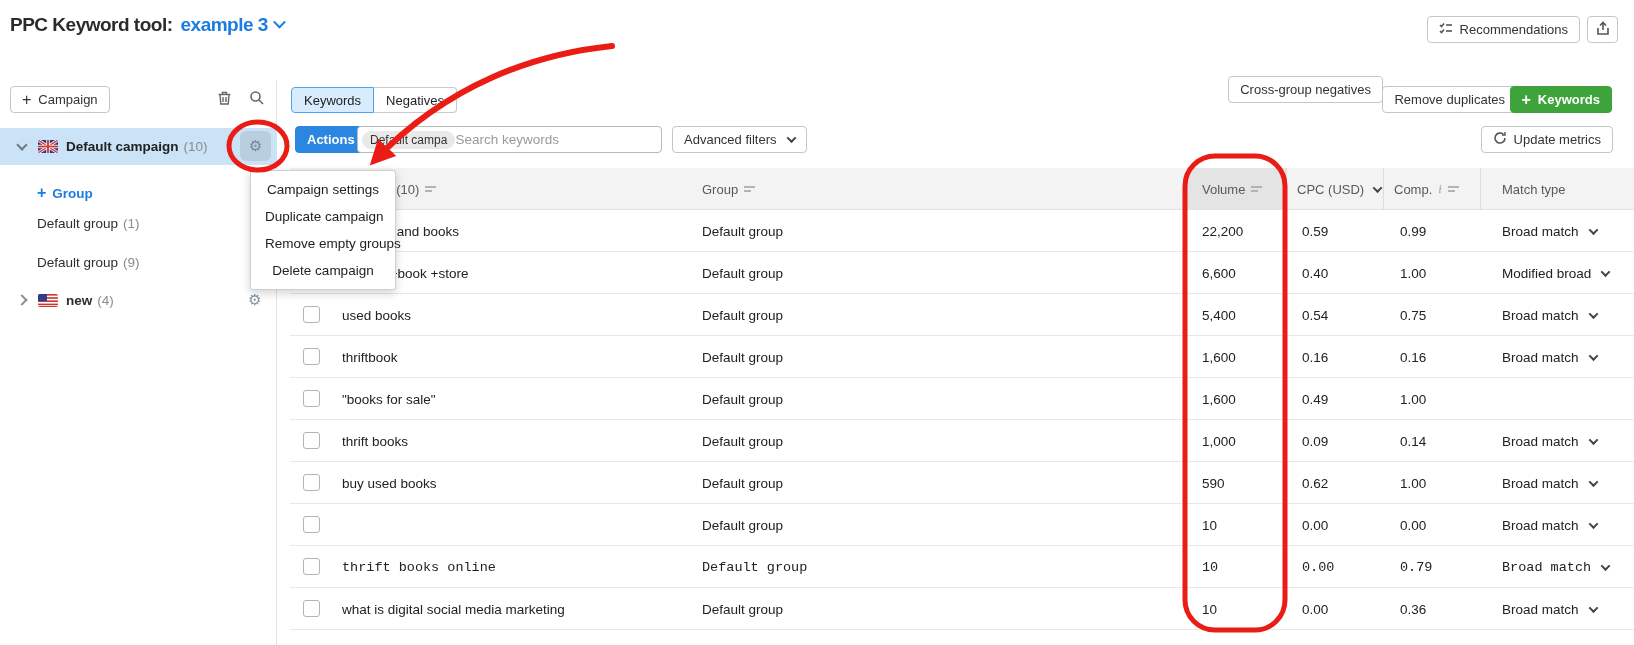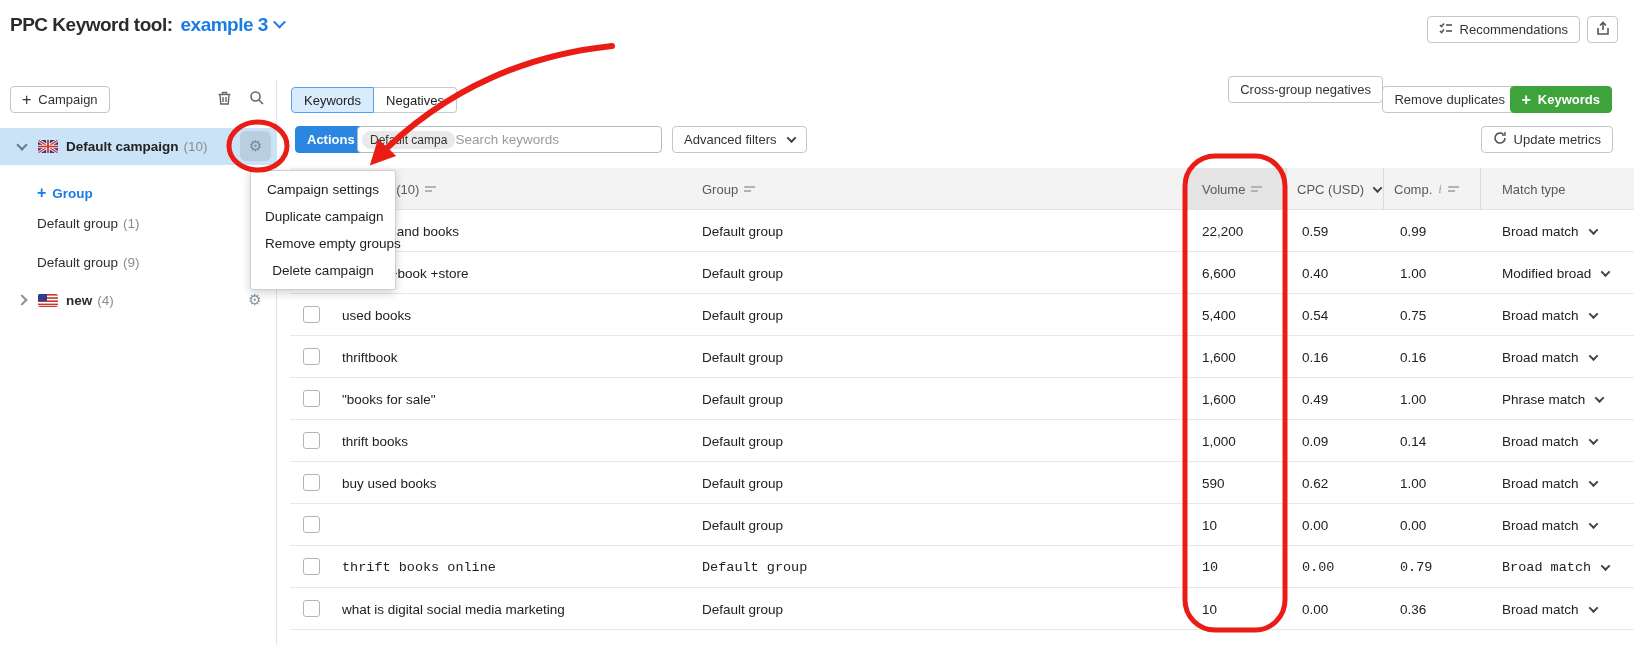--- a/index.html
+++ b/index.html
@@ -323,24 +323,20 @@
         <span class="chev-dark"></span>
       </div>
   </div>
   <div class="trow" style="top:378px;">
     <div class="cb"></div>
     <div class="cell c-kw">"books for sale"</div>
     <div class="cell c-grp">Default group</div>
     <div class="cell c-vol">1,600</div>
     <div class="cell c-cpc">0.49</div>
     <div class="cell c-comp">1.00</div>
-    <div class="cell c-match">
-        <span>Phrase match</span>
-        <span class="chev-dark"></span>
-      </div>
   </div>
   <div class="trow" style="top:420px;">
     <div class="cb"></div>
     <div class="cell c-kw">thrift books</div>
     <div class="cell c-grp">Default group</div>
     <div class="cell c-vol">1,000</div>
     <div class="cell c-cpc">0.09</div>
     <div class="cell c-comp">0.14</div>
     <div class="cell c-match">
         <span>Broad match</span>

